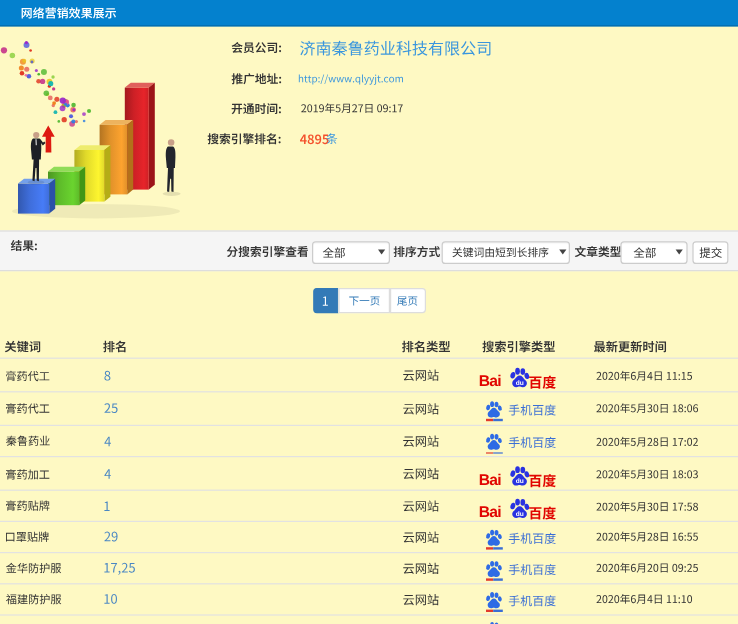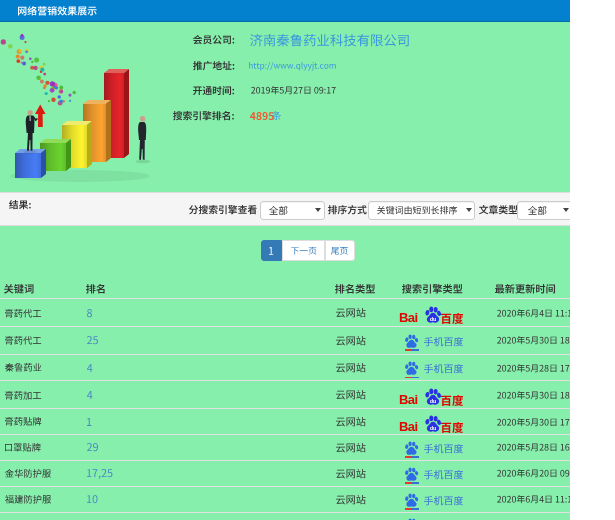--- a/index.html
+++ b/index.html
@@ -1,17 +1,17 @@
 <!DOCTYPE html>
 <html><head><meta charset="utf-8"><title>营销展示</title>
 <style>
 *{margin:0;padding:0}
 html,body{width:615px;height:520px;background:#fff;overflow:hidden;
 font-family:"Liberation Sans",sans-serif;}
-#page{position:relative;width:570px;height:520px;overflow:hidden;background:#86efac}
+#page{position:relative;width:615px;height:520px;overflow:hidden;background:#fef9c3}
 svg.t{position:absolute;overflow:visible}
 </style></head>
 <body>
 <div id="page">
 <svg width="0" height="0" style="position:absolute">
       <defs>
         <path id="g0" d="M385 -638 481 -628Q455 -438 402 -286Q349 -134 257 -34Q249 -41 233 -52Q218 -63 202 -74Q185 -85 174 -91Q236 -150 277 -234Q319 -317 345 -420Q371 -523 385 -638ZM662 -637 758 -626Q732 -433 678 -279Q624 -125 528 -25Q520 -33 504 -44Q488 -55 473 -66Q457 -77 445 -83Q509 -142 552 -226Q595 -310 622 -414Q649 -518 662 -637ZM190 -509 251 -572Q288 -532 326 -486Q364 -441 400 -395Q436 -350 467 -308Q498 -266 519 -232L453 -158Q433 -192 403 -236Q373 -280 337 -327Q301 -375 263 -421Q226 -468 190 -509ZM474 -509 539 -568Q578 -525 618 -477Q657 -429 692 -380Q727 -330 756 -284Q784 -238 802 -199L731 -132Q713 -171 686 -218Q658 -266 623 -317Q589 -368 550 -417Q512 -466 474 -509ZM80 -790H882V-688H188V85H80ZM815 -790H922V-45Q922 1 910 26Q898 52 867 65Q837 78 790 81Q743 85 672 84Q670 69 663 50Q656 30 648 10Q640 -9 632 -23Q664 -22 696 -21Q728 -20 753 -20Q777 -21 787 -21Q802 -22 809 -27Q815 -33 815 -46Z"></path>
         <path id="g1" d="M65 -173Q63 -184 57 -201Q51 -219 44 -239Q37 -259 31 -272Q50 -276 68 -292Q86 -309 110 -335Q123 -348 146 -377Q170 -407 199 -448Q228 -489 258 -537Q287 -585 312 -634L404 -576Q348 -481 277 -389Q207 -297 136 -228V-225Q136 -225 125 -219Q115 -214 100 -206Q86 -198 76 -189Q65 -180 65 -173ZM65 -173 57 -262 104 -296 373 -353Q371 -331 371 -304Q372 -276 373 -259Q282 -237 226 -223Q169 -210 138 -200Q106 -191 90 -185Q75 -179 65 -173ZM58 -416Q56 -427 49 -445Q43 -464 36 -484Q29 -504 22 -518Q38 -522 52 -537Q67 -553 83 -577Q92 -589 108 -616Q124 -643 143 -681Q162 -718 181 -761Q200 -803 215 -847L318 -798Q292 -740 259 -681Q227 -623 190 -569Q154 -516 118 -472V-469Q118 -469 109 -464Q100 -458 88 -450Q76 -441 67 -432Q58 -423 58 -416ZM58 -416 55 -494 101 -524 270 -539Q266 -518 263 -492Q260 -467 260 -450Q203 -444 166 -439Q130 -433 109 -430Q87 -426 76 -423Q65 -420 58 -416ZM34 -62Q77 -74 132 -91Q187 -108 250 -129Q312 -149 374 -169L393 -77Q307 -46 219 -14Q130 17 58 44ZM451 -298H894V76H791V-204H550V79H451ZM511 -67H863V27H511ZM598 -754H864V-657H550ZM829 -754H850L869 -757L930 -719Q884 -605 803 -517Q721 -430 618 -369Q515 -308 402 -274Q399 -289 392 -308Q385 -327 377 -346Q369 -364 362 -375Q467 -403 560 -452Q653 -502 723 -573Q793 -644 829 -736ZM559 -860 656 -832Q630 -767 594 -704Q558 -641 516 -587Q474 -533 428 -492Q422 -503 410 -519Q399 -536 387 -553Q374 -570 364 -580Q425 -630 477 -704Q529 -778 559 -860ZM559 -662Q596 -593 656 -538Q717 -482 797 -442Q877 -403 969 -381Q961 -368 954 -350Q946 -332 940 -313Q935 -295 932 -280Q831 -310 745 -358Q658 -406 591 -471Q523 -536 480 -614Z"></path>
         <path id="g2" d="M340 -400V-331H663V-400ZM239 -471H769V-260H239ZM160 -215H854V88H747V-122H262V89H160ZM216 -30H796V57H216ZM81 -600H927V-396H824V-518H180V-396H81ZM58 -773H945V-677H58ZM262 -847H367V-623H262ZM628 -847H735V-623H628Z"></path>
         <path id="g3" d="M168 -844 259 -817Q239 -760 210 -704Q181 -648 147 -599Q112 -550 74 -513Q70 -525 62 -544Q53 -563 43 -582Q34 -601 25 -613Q70 -656 108 -717Q145 -778 168 -844ZM157 -735H412V-634H137ZM184 80 168 -12 201 -47 393 -142Q395 -121 400 -94Q405 -66 410 -49Q344 -15 303 8Q261 30 238 44Q215 57 203 65Q191 73 184 80ZM105 -560H395V-464H105ZM57 -356H415V-259H57ZM184 80Q181 68 173 51Q164 34 155 18Q146 2 138 -9Q153 -18 170 -39Q187 -61 187 -94V-535H285V-16Q285 -16 270 -6Q255 4 235 19Q215 34 200 51Q184 67 184 80ZM510 -383H880V-292H510ZM510 -207H883V-117H510ZM446 -565H876V-465H542V86H446ZM834 -566H930V-32Q930 5 921 27Q913 50 888 62Q864 74 827 77Q789 80 734 80Q732 60 723 31Q715 2 704 -17Q740 -16 772 -16Q805 -16 815 -17Q825 -17 830 -21Q834 -24 834 -34ZM641 -848H740V-496H641ZM429 -775 513 -815Q532 -787 550 -755Q568 -723 583 -692Q597 -661 604 -636L515 -591Q509 -616 495 -647Q482 -679 465 -712Q448 -746 429 -775ZM867 -822 961 -784Q937 -734 910 -682Q884 -631 860 -595L777 -631Q793 -657 809 -690Q826 -723 842 -758Q857 -793 867 -822Z"></path>

